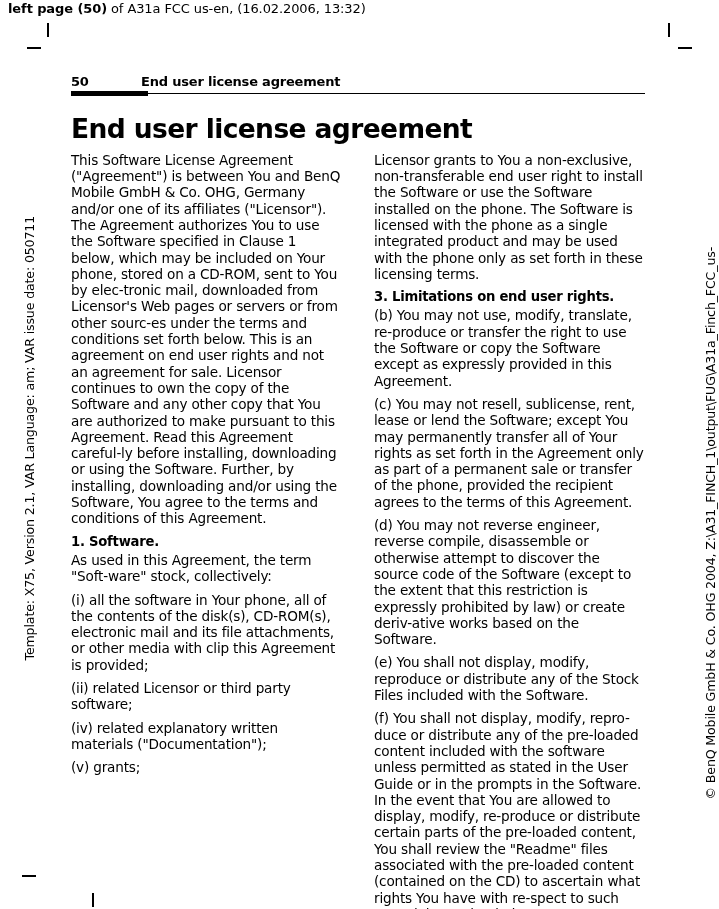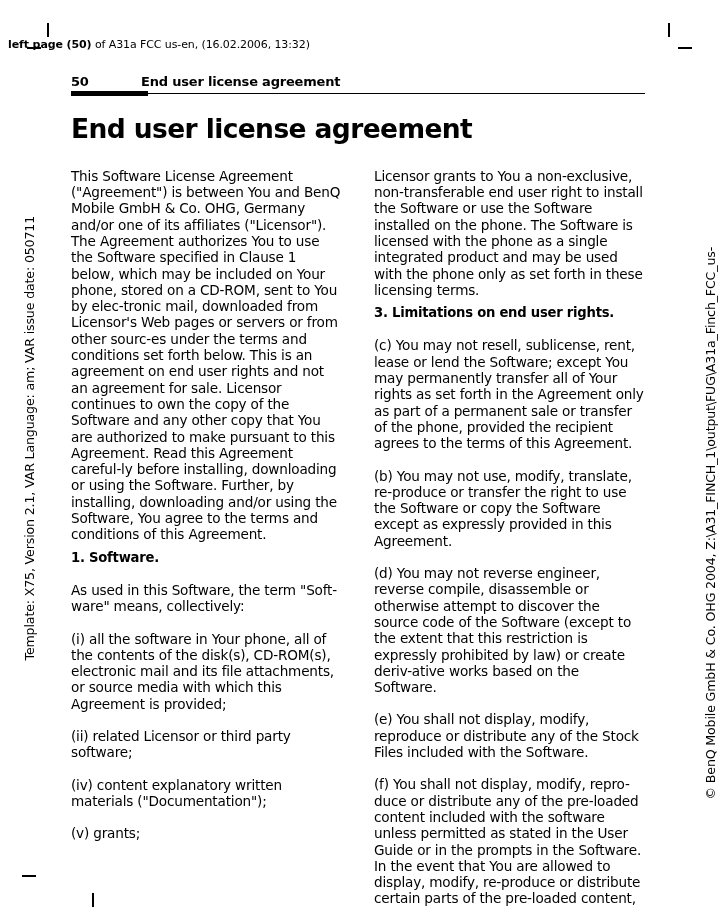--- a/index.html
+++ b/index.html
@@ -15,24 +15,23 @@
     font-family: "DejaVu Sans", "Liberation Sans", sans-serif;
     color: #000000;
   }
 
   
   .slug-top {
     position: absolute;
     left: 8px;
     top: 1px;
     font-family: "DejaVu Sans", "Liberation Sans", sans-serif;
-    font-size: 11px;
+    font-size: 13px;
     letter-spacing: -0.1px;
     white-space: nowrap;
-    margin-top: 37px;
   }
   .slug-top .b { font-weight: bold; }
 
   .side-left {
     position: absolute;
     left: -291px;
     top: 333px;
     width: 640px;
     transform: rotate(-90deg);
     transform-origin: center center;
@@ -94,21 +93,21 @@
     line-height: 1.05;
   }
 
   .columns {
     display: flex;
     column-gap: 32px;
   }
   .col { width: 271px; }
 
   p.body {
-    margin: 16px 0 7px 0;
+    margin: 0 0 7px 0;
     font-size: 13.6px;
     line-height: 16.3px;
     letter-spacing: -0.18px;
     text-align: left;
     hyphens: none;
   }
   p.tight { margin-bottom: 0; }
 
   p.sect {
     margin: 0 0 2px 0;
@@ -144,32 +143,32 @@
     <div class="rule-thick"></div>
   </div>
 
   <h1 class="doc-title">End user license agreement</h1>
 
   <div class="columns">
 
     <div class="col">
       <p class="body">This Software License Agreement ("Agreement") is between You and BenQ Mobile GmbH &amp; Co. OHG, Germany and/or one of its affiliates ("Licensor"). The Agreement authorizes You to use the Software specified in Clause 1 below, which may be included on Your phone, stored on a CD-ROM, sent to You by elec-tronic mail, downloaded from Licensor's Web pages or servers or from other sourc-es under the terms and conditions set forth below. This is an agreement on end user rights and not an agreement for sale. Licensor continues to own the copy of the Software and any other copy that You are authorized to make pursuant to this Agreement. Read this Agreement careful-ly before installing, downloading or using the Software. Further, by installing, downloading and/or using the Software, You agree to the terms and conditions of this Agreement.</p>
       <p class="sect">1. Software.</p>
-      <p class="body">As used in this Software, the term "Soft-ware" means, collectively:</p>
-      <p class="body">(i) all the software in Your phone, all of the contents of the disk(s), CD-ROM(s), electronic mail and its file attachments, or source media with which this Agreement is provided;</p>
+      <p class="body">As used in this Agreement, the term "Soft-ware" stock, collectively:</p>
+      <p class="body">(i) all the software in Your phone, all of the contents of the disk(s), CD-ROM(s), electronic mail and its file attachments, or other media with clip this Agreement is provided;</p>
       <p class="body">(ii) related Licensor or third party software;</p>
-      <p class="body">(iv) content explanatory written materials ("Documentation");</p>
+      <p class="body">(iv) related explanatory written materials ("Documentation");</p>
       <p class="body">(v) grants;</p>
 
     </div>
 
     <div class="col">
       <p class="body">Licensor grants to You a non-exclusive, non-transferable end user right to install the Software or use the Software installed on the phone. The Software is licensed with the phone as a single integrated product and may be used with the phone only as set forth in these licensing terms.</p>
       <p class="sect">3. Limitations on end user rights.</p>
+      <p class="body">(b) You may not use, modify, translate, re-produce or transfer the right to use the Software or copy the Software except as expressly provided in this Agreement.</p>
       <p class="body">(c) You may not resell, sublicense, rent, lease or lend the Software; except You may permanently transfer all of Your rights as set forth in the Agreement only as part of a permanent sale or transfer of the phone, provided the recipient agrees to the terms of this Agreement.</p>
-      <p class="body">(b) You may not use, modify, translate, re-produce or transfer the right to use the Software or copy the Software except as expressly provided in this Agreement.</p>
       <p class="body">(d) You may not reverse engineer, reverse compile, disassemble or otherwise attempt to discover the source code of the Software (except to the extent that this restriction is expressly prohibited by law) or create deriv-ative works based on the Software.</p>
       <p class="body">(e) You shall not display, modify, reproduce or distribute any of the Stock Files included with the Software.</p>
       <p class="body tight">(f) You shall not display, modify, repro-duce or distribute any of the pre-loaded content included with the software unless permitted as stated in the User Guide or in the prompts in the Software. In the event that You are allowed to display, modify, re-produce or distribute certain parts of the pre-loaded content, You shall review the "Readme" files associated with the pre-loaded content (contained on the CD) to ascertain what rights You have with re-spect to such materials. Pre-loaded con-tent may not be used in the production of libelous, defamatory, fraudulent, infring-</p>
     </div>
 
   </div>
 </div>
 
 </body></html>

